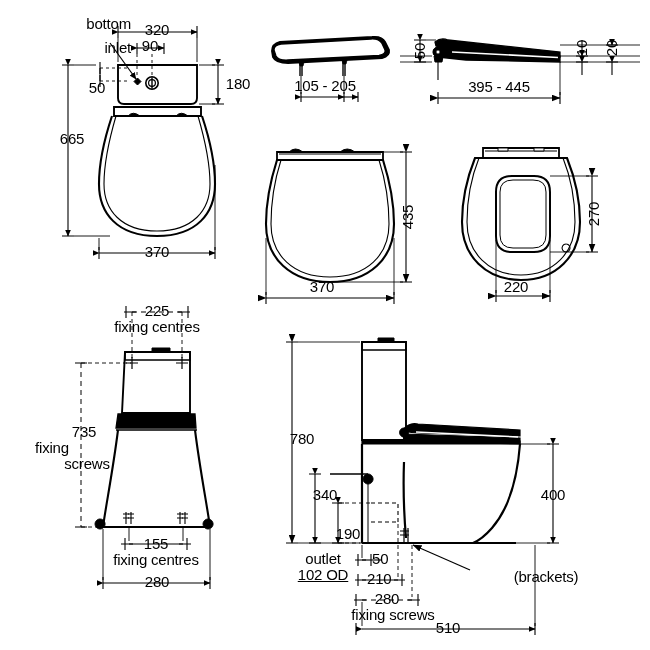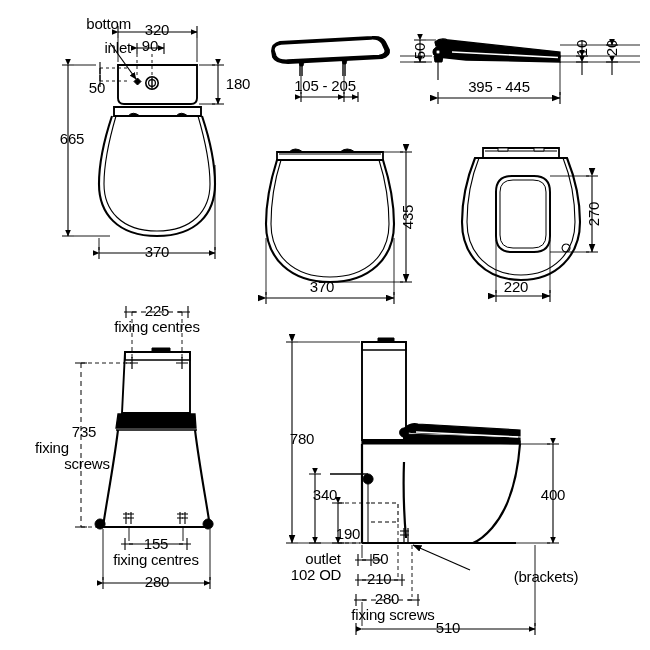--- a/index.html
+++ b/index.html
@@ -382,21 +382,21 @@
 <div class="lbl c" style="left:60px;top:456px;margin-left:27px;">screws</div>
 <div class="lbl c" style="left:156px;top:536px;">155</div>
 <div class="lbl c" style="left:156px;top:552px;">fixing centres</div>
 <div class="lbl c" style="left:157px;top:574px;">280</div>
 
 <div class="lbl c" style="left:302px;top:431px;">780</div>
 <div class="lbl c" style="left:325px;top:487px;">340</div>
 <div class="lbl c" style="left:348px;top:509px;margin-top:17px;">190</div>
 <div class="lbl c" style="left:553px;top:487px;">400</div>
 <div class="lbl c" style="left:323px;top:551px;">outlet</div>
-<div class="lbl c" style="left:316px;top:567px;">102 OD</div>
+<div class="lbl c" style="left:323px;top:567px;text-decoration:underline;">102 OD</div>
 <div class="lbl" style="left:372px;top:551px;">50</div>
 <div class="lbl" style="left:367px;top:571px;">210</div>
 <div class="lbl c" style="left:387px;top:591px;">280</div>
 <div class="lbl c" style="left:393px;top:607px;">fixing screws</div>
 <div class="lbl c" style="left:448px;top:620px;">510</div>
 <div class="lbl c" style="left:546px;top:569px;">(brackets)</div>
 
 </div>
 
 </body></html>

